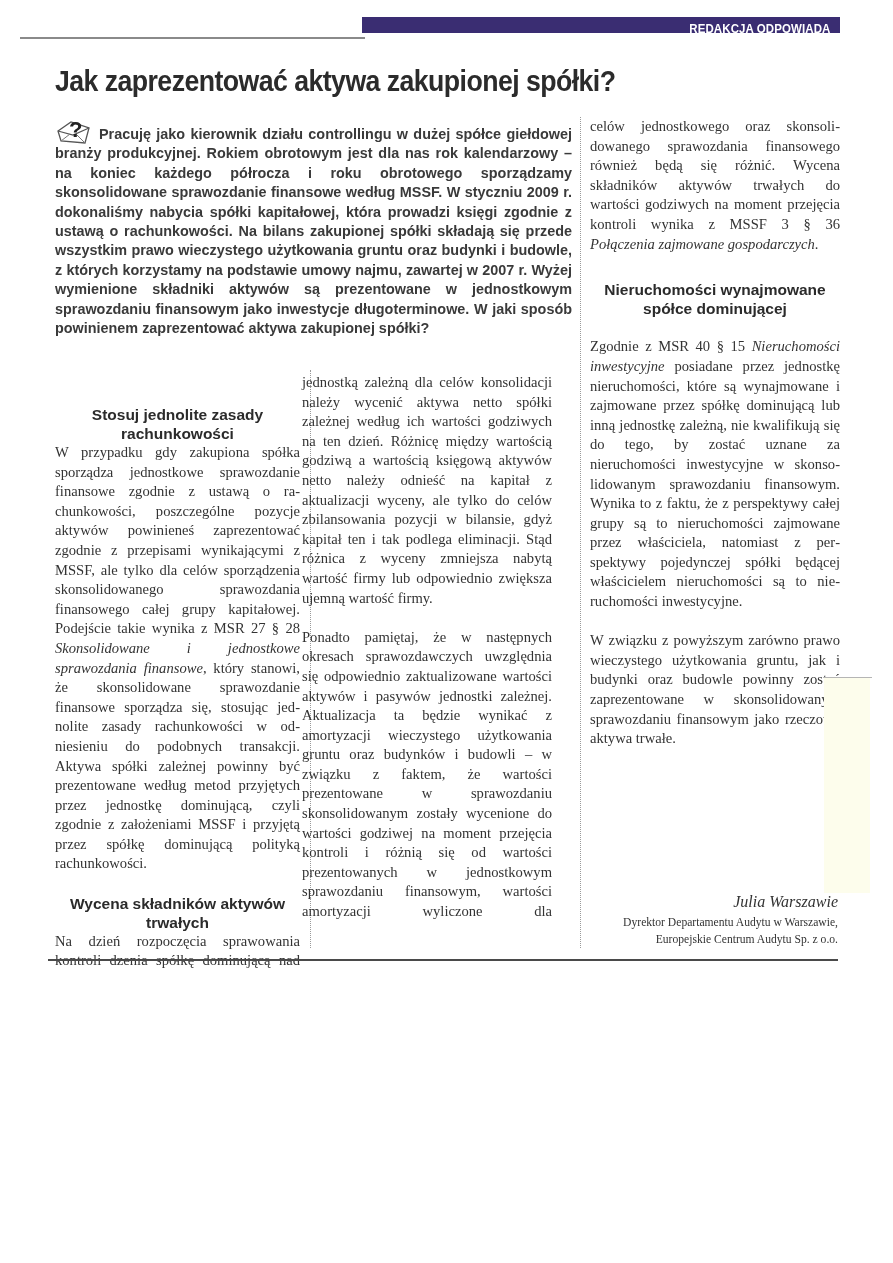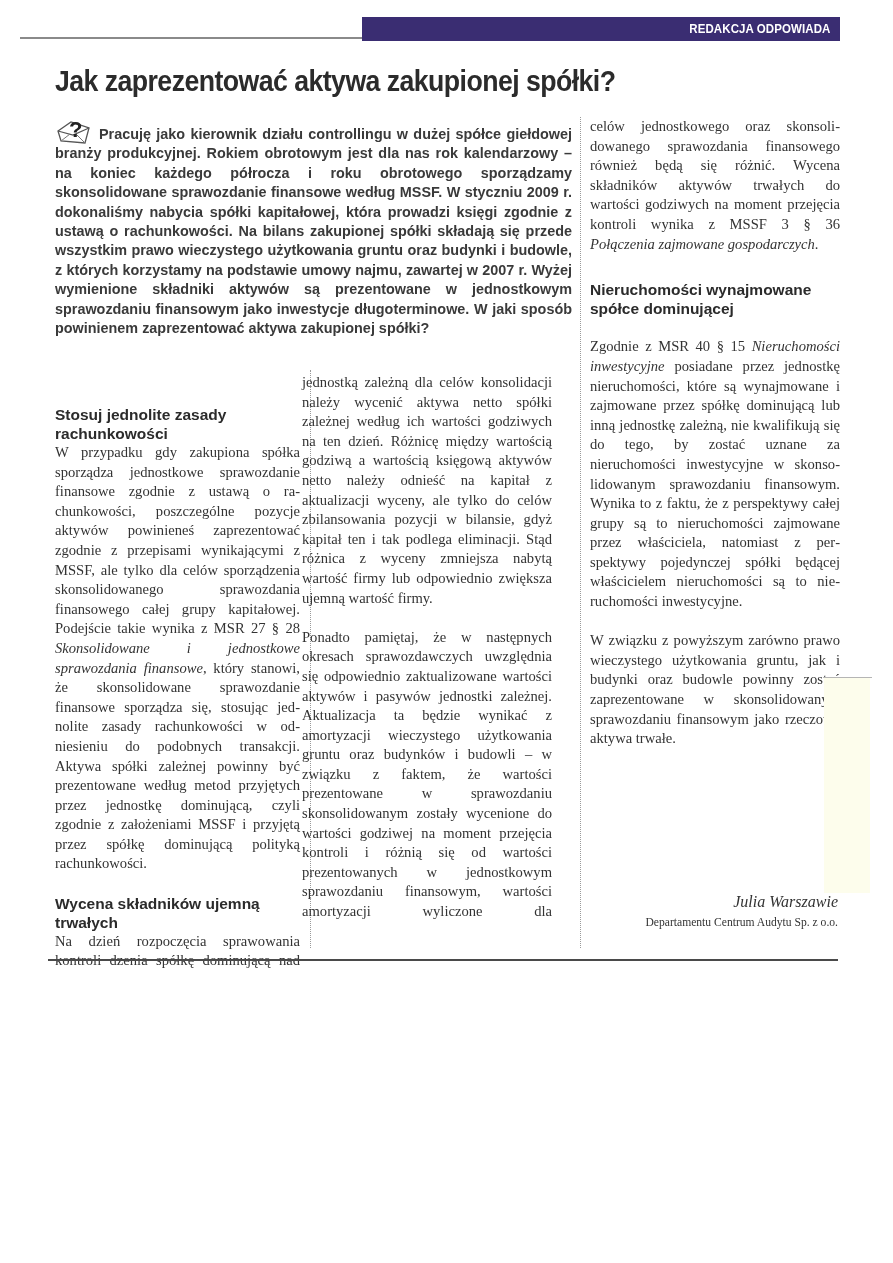--- a/index.html
+++ b/index.html
@@ -1,34 +1,34 @@
 <!DOCTYPE html>
 <html><head>
   <meta charset="utf-8">
   <style>
     html, body { margin: 0; padding: 0; background: #ffffff; }
     body { width: 893px; height: 1263px; position: relative; overflow: hidden; color: #2a2a2a; }
     .page { position: absolute; left: 0; top: 0; width: 893px; height: 1263px; }
 
     
     .top-rule { position: absolute; left: 20px; top: 37px; width: 345px; height: 2px; background: #8a8a8a; }
-    .section-band { position: absolute; left: 362px; top: 17px; width: 478px; height: 24px; background: #3a2d72; }
+    .section-band { position: absolute; left: 362px; top: 17px; width: 478px; height: 16px; background: #3a2d72; }
     .section-band span { position: absolute; right: 10px; top: 5px; color: #ffffff; font-family: "Liberation Sans", sans-serif; font-weight: bold; font-size: 12.5px; letter-spacing: 0.1px; transform: scaleX(0.92); transform-origin: right center; }
 
     .title { position: absolute; left: 55px; top: 65px; font-family: "Liberation Sans", sans-serif; font-weight: bold; font-size: 29px; color: #2b2b2b; letter-spacing: -0.6px; transform: scaleX(0.92); transform-origin: left center; white-space: nowrap; }
 
     
     .question { position: absolute; left: 55px; top: 117px; width: 517px; font-family: "Liberation Sans", sans-serif; font-weight: bold; font-size: 14.4px; line-height: 19.4px; color: #3a3a3a; text-align: justify; }
     .question .icon { display: inline-block; width: 40px; height: 26px; vertical-align: -6px; margin-right: 4px; }
 
     
     .col { position: absolute; font-family: "Liberation Serif", serif; font-size: 14.6px; line-height: 19.6px; color: #333; text-align: justify; hyphens: manual; }
     .col p { margin: 0; }
     .col .gap { height: 19.6px; }
-    .col h3 { margin: 0; font-family: "Liberation Sans", sans-serif; font-weight: bold; font-size: 15.5px; line-height: 19px; color: #2b2b2b; text-align: left; }
+    .col h3 { margin: 0; font-family: "Liberation Sans", sans-serif; font-weight: bold; font-size: 15.5px; line-height: 19px; color: #2b2b2b; text-align: center; }
     .col em { font-style: italic; }
 
     .col-left { left: 55px; top: 380px; width: 245px; margin-top: 25px; }
     .col-mid  { left: 302px; top: 373px; width: 250px; }
     .col-right { left: 590px; top: 117px; width: 250px; }
 
     .dots { position: absolute; width: 0; border-left: 1.5px dotted #9a9a9a; }
     .dots-a { left: 310px; top: 370px; height: 578px; }
     .dots-b { left: 580px; top: 117px; height: 831px; }
 
@@ -64,21 +64,21 @@
     </span><span>Pracuję jako kierownik działu controllingu w dużej spółce giełdowej branży produkcyjnej. Rokiem obrotowym jest dla nas rok kalendarzowy – na koniec każdego półrocza i roku obrotowego sporządzamy skonsolidowane sprawozdanie finansowe według MSSF. W styczniu 2009 r. dokonaliśmy nabycia spółki kapitałowej, która prowadzi księgi zgodnie z ustawą o rachunkowości. Na bilans zakupionej spółki składają się przede wszystkim prawo wieczystego użytkowania gruntu oraz budynki i budowle, z których korzystamy na podstawie umowy najmu, zawartej w 2007 r. Wyżej wymienione składniki aktywów są prezentowane w jednostkowym sprawozdaniu finansowym jako inwestycje długoterminowe. W jaki sposób powinienem zaprezentować aktywa zakupionej spółki?</span>
   </div>
 
   <div class="dots dots-a"></div>
   <div class="dots dots-b"></div>
 
   <div class="col col-left">
     <h3>Stosuj jednolite zasady rachunkowości</h3>
     <p><span>W przypadku gdy zakupiona spółka sporządza jednostkowe sprawozda­nie finansowe zgodnie z ustawą o ra­chunkowości, poszczególne pozycje aktywów powinieneś zaprezentować zgodnie z przepisami wynikającymi z MSSF, ale tylko dla celów sporzą­dzenia skonsolidowanego sprawozda­nia finansowego całej grupy kapitało­wej. Podejście takie wynika z MSR 27 § 28 </span><em>Skonsolidowane i jednostkowe sprawozdania finansowe</em><span>, który stano­wi, że skonsolidowane sprawozdanie finansowe sporządza się, stosując jed­nolite zasady rachunkowości w od­niesieniu do podobnych transakcji. Aktywa spółki zależnej powinny być prezentowane według metod przyję­tych przez jednostkę dominującą, czy­li zgodnie z założeniami MSSF i przy­jętą przez spółkę dominującą polityką rachunkowości.</span></p>
     <div class="gap"></div>
-    <h3>Wycena składników ujemną trwałych</h3>
+    <h3>Wycena składników aktywów trwałych</h3>
     <p style="text-align-last: justify;">Na dzień rozpoczęcia sprawowania kontroli dzenia spółkę dominującą nad</p>
   </div>
 
   <div class="col col-mid">
     <p>jednostką zależną dla celów konsoli­dacji należy wycenić aktywa netto spółki zależnej według ich wartości godziwych na ten dzień. Różnicę mię­dzy wartością godziwą a wartością księgową aktywów netto należy od­nieść na kapitał z aktualizacji wyceny, ale tylko do celów zbilansowania po­zycji w bilansie, gdyż kapitał ten i tak podlega eliminacji. Stąd różnica z wy­ceny zmniejsza nabytą wartość firmy lub odpowiednio zwiększa ujemną wartość firmy.</p>
     <div class="gap"></div>
     <p style="text-align-last: justify;">Ponadto pamiętaj, że w następnych okresach sprawozdawczych uwzględ­nia się odpowiednio zaktualizowane wartości aktywów i pasywów jednost­ki zależnej. Aktualizacja ta będzie wynikać z amortyzacji wieczystego użytkowania gruntu oraz budynków i budowli – w związku z faktem, że wartości prezentowane w sprawozda­niu skonsolidowanym zostały wyce­nione do wartości godziwej na mo­ment przejęcia kontroli i różnią się od wartości prezentowanych w jednost­kowym sprawozdaniu finansowym, wartości amortyzacji wyliczone dla</p>
   </div>
 
   <div class="col col-right">
@@ -86,20 +86,21 @@
     <div class="gap"></div>
     <h3 style="margin-top:6px;">Nieruchomości wynajmowane spółce dominującej</h3>
     <div class="gap"></div>
     <p><span>Zgodnie z MSR 40 § 15 </span><em>Nieruchomości inwestycyjne</em><span> posiadane przez jednostkę nieruchomości, które są wynajmowane i zajmowane przez spółkę dominującą lub inną jednostkę zależną, nie kwalifi­kują się do tego, by zostać uznane za nieruchomości inwestycyjne w skonso­lidowanym sprawozdaniu finansowym. Wynika to z faktu, że z perspektywy ca­łej grupy są to nieruchomości zajmo­wane przez właściciela, natomiast z per­spektywy pojedynczej spółki będącej właścicielem nieruchomości są to nie­ruchomości inwestycyjne.</span></p>
     <div class="gap"></div>
     <p>W związku z powyższym zarówno prawo wieczystego użytkowania grun­tu, jak i budynki oraz budowle powin­ny zostać zaprezentowane w skonsoli­dowanym sprawozdaniu finansowym jako rzeczowe aktywa trwałe.</p>
   </div>
 
   <div class="sig-name">Julia Warszawie</div>
   <div class="sig-role">
-    <div>Departamentu Centrum Audytu Sp. z o.o.</div>
+    <div>Dyrektor Departamentu Audytu w Warszawie,</div>
+    <div>Europejskie Centrum Audytu Sp. z o.o.</div>
   </div>
 
   <div class="bottom-rule"></div>
 
   <div class="overlay-line"></div>
   <div class="overlay"></div>
 </div>
 
 </body></html>

